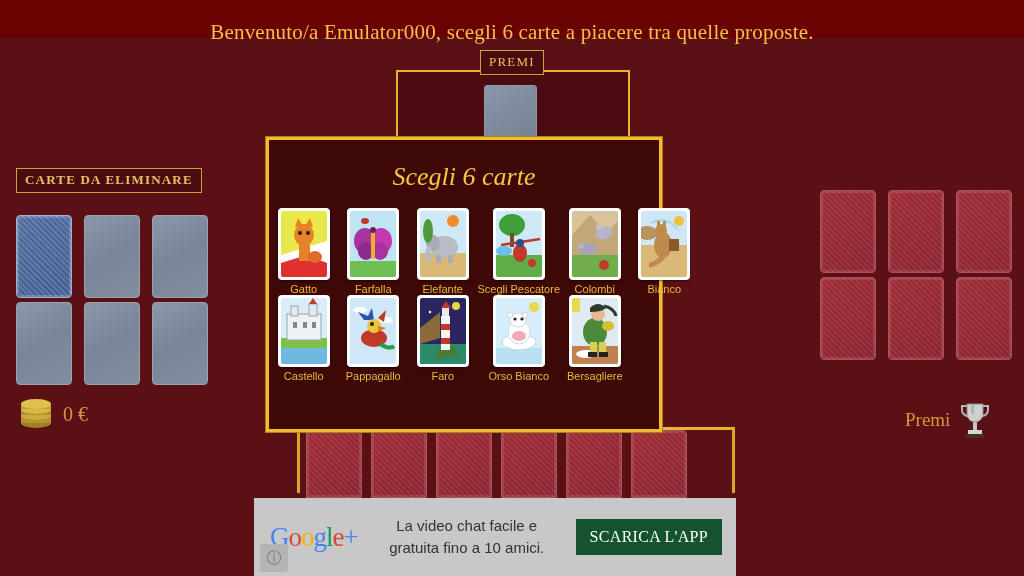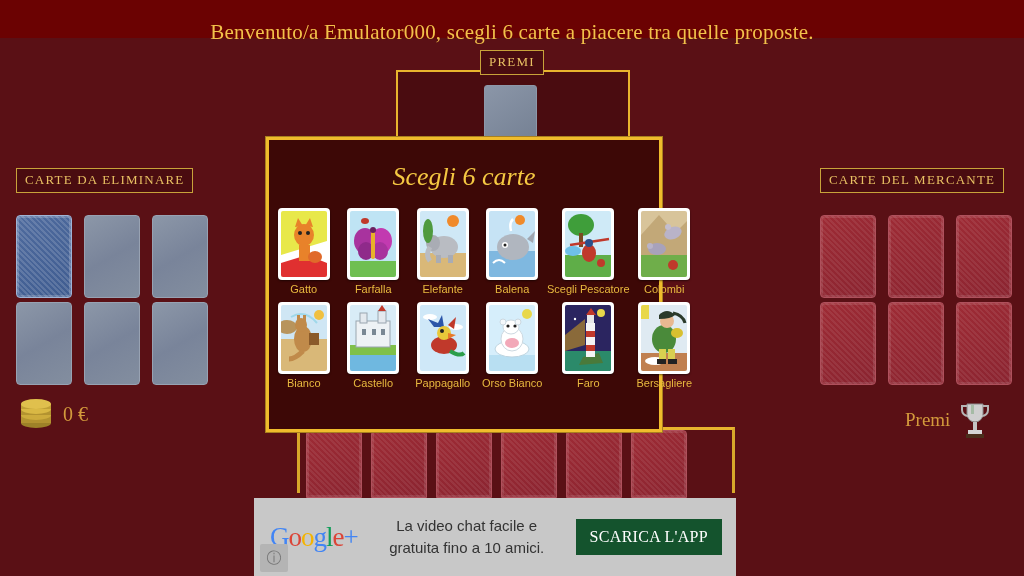--- a/index.html
+++ b/index.html
@@ -46,21 +46,21 @@
   }
   #premi-label-wrap { position:absolute; left:480px; top:50px; }
   #premi-card {
     position:absolute; left:484px; top:85px; width:53px; height:63px;
     background:linear-gradient(145deg,#8b96a8,#737f92);
     border-radius:3px 3px 0 0;
     border:1px solid #8d98a9;
   }
 
   
-  .side-panel { position:absolute; top:168px; }
+  .side-panel { position:absolute; top:168px;font-weight:bold; }
   #panel-left { left:16px; }
   #panel-right { left:820px; }
   .panel-cards {
     display:grid; grid-template-columns:repeat(3,66px);
     grid-gap:0 2px; margin-top:22px;
   }
   .slot {
     width:56px; height:83px; border-radius:4px; margin-bottom:4px;
   }
   .slot-grey {
@@ -108,21 +108,21 @@
     background:#3d0806;
     border:3px solid #f0bc2c;
     box-shadow:0 0 0 1px #a8801f;
   }
   #dialog-title {
     text-align:center; color:#f5c842; font-size:26px; margin-top:22px;
     font-family:"Liberation Serif", serif; font-style:italic;
   }
   .card-grid {
     margin:16px auto 0; width:430px;
-    display:grid; grid-template-columns:repeat(6,1fr); row-gap:7px;
+    display:grid; grid-template-columns:repeat(6,1fr); 
   }
   .card-cell { display:flex; flex-direction:column; align-items:center; }
   .card-face {
     width:52px; height:72px; background:#fff; border-radius:4px;
     padding:3px; box-shadow:0 1px 2px rgba(0,0,0,.5);
   }
   .card-art { width:100%; height:100%; border-radius:2px; overflow:hidden; }
   .card-label {
     color:#e8b93f; font-size:11px; margin-top:3px; white-space:nowrap;
     font-family:"Liberation Sans", sans-serif;
@@ -166,21 +166,20 @@
     <div class="slot slot-blue"></div>
     <div class="slot slot-grey"></div>
     <div class="slot slot-grey"></div>
     <div class="slot slot-grey"></div>
     <div class="slot slot-grey"></div>
     <div class="slot slot-grey"></div>
   </div>
 </div>
 
 <div class="side-panel" id="panel-right">
-  <div class="panel-label">CARTE DEL MERCANTE</div>
   <div class="panel-cards">
     <div class="slot slot-red"></div>
     <div class="slot slot-red"></div>
     <div class="slot slot-red"></div>
     <div class="slot slot-red"></div>
     <div class="slot slot-red"></div>
     <div class="slot slot-red"></div>
   </div>
 </div>
 
@@ -268,36 +267,20 @@
               <rect x="16" y="44" width="5" height="8" fill="#a9acb4"></rect>
               <rect x="28" y="44" width="5" height="8" fill="#a9acb4"></rect>
               <ellipse cx="8" cy="20" rx="5" ry="12" fill="#4f9a3f"></ellipse>
             </svg></div>
         </div>
         <div class="card-label">Elefante</div>
       </div>
       <div class="card-cell">
         <div class="card-face">
           <div class="card-art"><svg viewBox="0 0 46 66" width="100%" height="100%" preserveAspectRatio="none">
-              <rect width="46" height="66" fill="#c6e3f5"></rect>
-              <rect y="40" width="46" height="26" fill="#7fb8e0"></rect>
-              <circle cx="31" cy="9" r="5" fill="#f08a2a"></circle>
-              <ellipse cx="24" cy="36" rx="16" ry="13" fill="#b0b6bf"></ellipse>
-              <ellipse cx="16" cy="34" rx="3" ry="3" fill="#fff"></ellipse>
-              <circle cx="16" cy="34" r="1.5" fill="#222"></circle>
-              <path d="M38 28 l8 -8 l-2 12 z" fill="#a0a6b0"></path>
-              <path d="M22 20 q-2 -8 2 -12" stroke="#fff" stroke-width="2.5" fill="none"></path>
-              <path d="M4 52 q6 -6 12 0" stroke="#fff" stroke-width="2" fill="none"></path>
-            </svg></div>
-        </div>
-        <div class="card-label">Balena</div>
-      </div>
-      <div class="card-cell">
-        <div class="card-face">
-          <div class="card-art"><svg viewBox="0 0 46 66" width="100%" height="100%" preserveAspectRatio="none">
               <rect width="46" height="66" fill="#cfeaf7"></rect>
               <rect y="44" width="46" height="22" fill="#5fae48"></rect>
               <ellipse cx="16" cy="14" rx="13" ry="11" fill="#3f9e3a"></ellipse>
               <rect x="14" y="22" width="4" height="14" fill="#7a4a20"></rect>
               <path d="M5 34 L44 28" stroke="#c0392b" stroke-width="2.5"></path>
               <ellipse cx="24" cy="42" rx="7" ry="9" fill="#c0392b"></ellipse>
               <circle cx="24" cy="32" r="4" fill="#2b4f8a"></circle>
               <ellipse cx="8" cy="40" rx="8" ry="5" fill="#6fc0e8"></ellipse>
               <circle cx="36" cy="52" r="4" fill="#c0392b"></circle>
             </svg></div>
@@ -363,57 +346,57 @@
               <ellipse cx="24" cy="40" rx="13" ry="9" fill="#c0392b"></ellipse>
               <polygon points="14,22 8,14 18,18 22,10 24,22" fill="#2b55a8"></polygon>
               <polygon points="28,20 36,12 34,24" fill="#c0392b"></polygon>
               <circle cx="24" cy="28" r="7" fill="#e8c83a"></circle>
               <circle cx="22" cy="26" r="2" fill="#222"></circle>
               <polygon points="28,28 36,30 28,34" fill="#e87a2a"></polygon>
               <path d="M30 46 q10 6 14 2" stroke="#2b9e4a" stroke-width="4" fill="none"></path>
             </svg></div>
         </div>
         <div class="card-label">Pappagallo</div>
-      </div>
-      <div class="card-cell">
-        <div class="card-face">
-          <div class="card-art"><svg viewBox="0 0 46 66" width="100%" height="100%" preserveAspectRatio="none">
-              <rect width="46" height="66" fill="#d6eefb"></rect>
-              <circle cx="38" cy="9" r="5" fill="#e8d84a"></circle>
-              <rect y="50" width="46" height="16" fill="#b8dff2"></rect>
-              <ellipse cx="23" cy="44" rx="17" ry="8" fill="#fff" stroke="#bcd4e0"></ellipse>
-              <ellipse cx="23" cy="34" rx="11" ry="12" fill="#fff" stroke="#ccd8e0"></ellipse>
-              <ellipse cx="22" cy="22" rx="8" ry="7" fill="#fff" stroke="#ccd8e0"></ellipse>
-              <circle cx="14" cy="17" r="3" fill="#f4f8fb" stroke="#ccd8e0"></circle>
-              <circle cx="29" cy="17" r="3" fill="#f4f8fb" stroke="#ccd8e0"></circle>
-              <circle cx="19" cy="21" r="1.6" fill="#222"></circle>
-              <circle cx="26" cy="21" r="1.6" fill="#222"></circle>
-              <ellipse cx="23" cy="38" rx="7" ry="5" fill="#f2a8b8"></ellipse>
-            </svg></div>
-        </div>
-        <div class="card-label">Orso Bianco</div>
       </div>
       <div class="card-cell">
         <div class="card-face">
           <div class="card-art"><svg viewBox="0 0 46 66" width="100%" height="100%" preserveAspectRatio="none">
               <rect width="46" height="66" fill="#2b2560"></rect>
               <circle cx="36" cy="8" r="4" fill="#e8d84a"></circle>
               <circle cx="10" cy="14" r="1.2" fill="#fff"></circle>
               <circle cx="26" cy="6" r="1" fill="#fff"></circle>
               <polygon points="0,30 20,14 20,40 0,46" fill="#8a6a3a"></polygon>
               <rect y="46" width="46" height="20" fill="#2b8a6a"></rect>
               <polygon points="18,52 34,48 38,58 14,60" fill="#4a7a3a"></polygon>
               <rect x="21" y="18" width="9" height="34" fill="#f4f4f4"></rect>
               <rect x="21" y="26" width="9" height="6" fill="#c0392b"></rect>
               <rect x="21" y="40" width="9" height="6" fill="#c0392b"></rect>
               <rect x="22" y="10" width="7" height="8" fill="#e8e8e8"></rect>
               <polygon points="21,10 26,3 31,10" fill="#c0392b"></polygon>
             </svg></div>
         </div>
         <div class="card-label">Faro</div>
+      </div>
+      <div class="card-cell">
+        <div class="card-face">
+          <div class="card-art"><svg viewBox="0 0 46 66" width="100%" height="100%" preserveAspectRatio="none">
+              <rect width="46" height="66" fill="#d6eefb"></rect>
+              <circle cx="38" cy="9" r="5" fill="#e8d84a"></circle>
+              <rect y="50" width="46" height="16" fill="#b8dff2"></rect>
+              <ellipse cx="23" cy="44" rx="17" ry="8" fill="#fff" stroke="#bcd4e0"></ellipse>
+              <ellipse cx="23" cy="34" rx="11" ry="12" fill="#fff" stroke="#ccd8e0"></ellipse>
+              <ellipse cx="22" cy="22" rx="8" ry="7" fill="#fff" stroke="#ccd8e0"></ellipse>
+              <circle cx="14" cy="17" r="3" fill="#f4f8fb" stroke="#ccd8e0"></circle>
+              <circle cx="29" cy="17" r="3" fill="#f4f8fb" stroke="#ccd8e0"></circle>
+              <circle cx="19" cy="21" r="1.6" fill="#222"></circle>
+              <circle cx="26" cy="21" r="1.6" fill="#222"></circle>
+              <ellipse cx="23" cy="38" rx="7" ry="5" fill="#f2a8b8"></ellipse>
+            </svg></div>
+        </div>
+        <div class="card-label">Orso Bianco</div>
       </div>
       <div class="card-cell">
         <div class="card-face">
           <div class="card-art"><svg viewBox="0 0 46 66" width="100%" height="100%" preserveAspectRatio="none">
               <rect width="46" height="66" fill="#dfeaf2"></rect>
               <rect x="0" y="0" width="8" height="14" fill="#e8d84a"></rect>
               <rect y="48" width="46" height="18" fill="#c08050"></rect>
               <ellipse cx="14" cy="56" rx="10" ry="4" fill="#fff"></ellipse>
               <ellipse cx="23" cy="34" rx="12" ry="14" fill="#4a8a3a"></ellipse>
               <circle cx="26" cy="16" r="7" fill="#e8b890"></circle>

